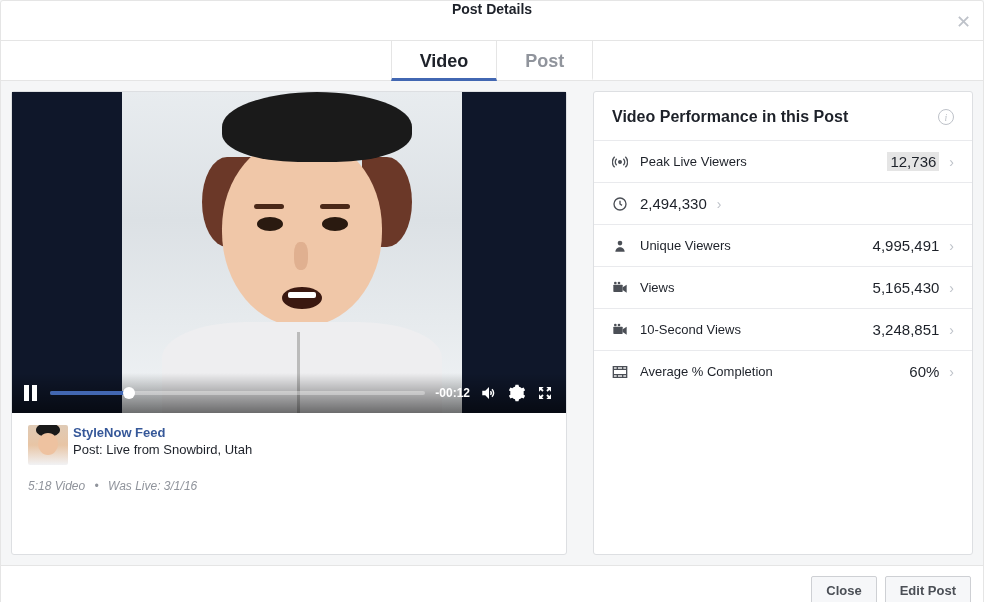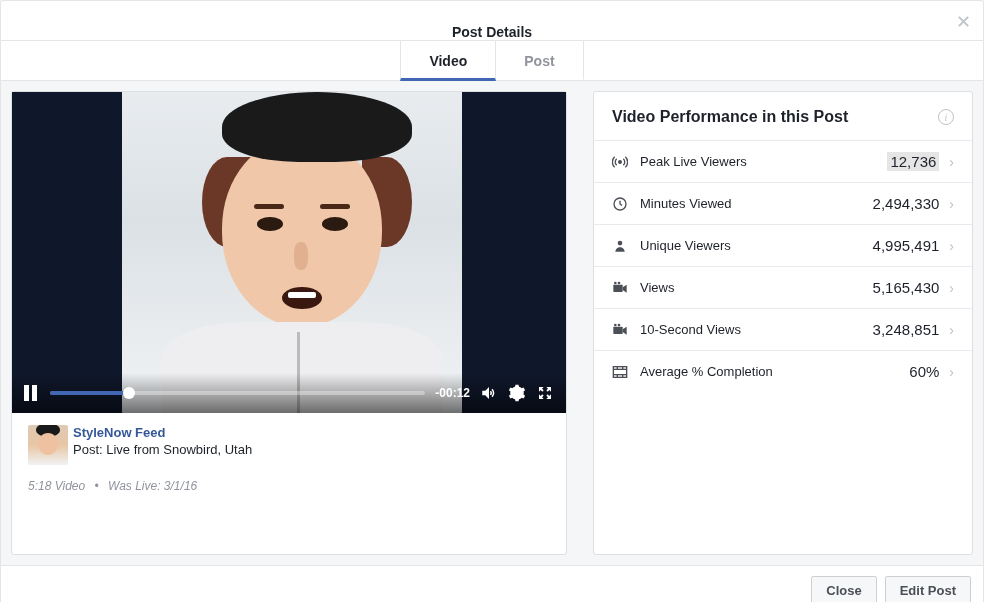--- a/index.html
+++ b/index.html
@@ -15,21 +15,21 @@
       border: 1px solid #e5e5e5;
       border-radius: 3px;
       margin: 0;
       width: 984px;
     }
     .modal-header {
       position: relative;
       height: 40px;
       border-bottom: 1px solid #e5e5e5;
       display: flex;
-      align-items: flex-end;
+      align-items: flex-start;
       justify-content: center;
     }
     .modal-title {
       font-size: 14px;
       font-weight: 600;
       color: #1d2129;
     }
     .close-x {
       position: absolute;
       right: 12px;
@@ -42,21 +42,21 @@
       display: flex;
       justify-content: center;
       border-bottom: 1px solid #e5e5e5;
       height: 40px;
       gap: 0;
     }
     .tab {
       padding: 0 28px;
       height: 40px;
       line-height: 40px;
-      font-size: 14px;
+      font-size: 18px;
       font-weight: 600;
       color: #90949c;
       cursor: pointer;
       border-bottom: 3px solid transparent;
       border-right: 1px solid #e5e5e5;
     }
     .tab:first-child { border-left: 1px solid #e5e5e5; }
     .tab.active {
       color: #1d2129;
       border-bottom-color: #4267b2;
@@ -313,21 +313,20 @@
         <div class="chevron">›</div>
       </div>
 
       <div class="metric-row">
         <div class="metric-icon">
           <svg width="16" height="16" viewBox="0 0 24 24" fill="none" stroke="#4b4f56" stroke-width="2">
               <circle cx="12" cy="12" r="9"></circle>
               <path d="M12 7v5l3 2"></path>
             </svg>
         </div>
-        <div class="metric-label">Minutes Viewed</div>
         <div class="metric-value">2,494,330</div>
         <div class="chevron">›</div>
       </div>
 
       <div class="metric-row">
         <div class="metric-icon">
           <svg width="14" height="16" viewBox="0 0 24 24" fill="#4b4f56">
               <circle cx="12" cy="7" r="4"></circle>
               <path d="M4 22c0-5 4-8 8-8s8 3 8 8H4z"></path>
             </svg>

